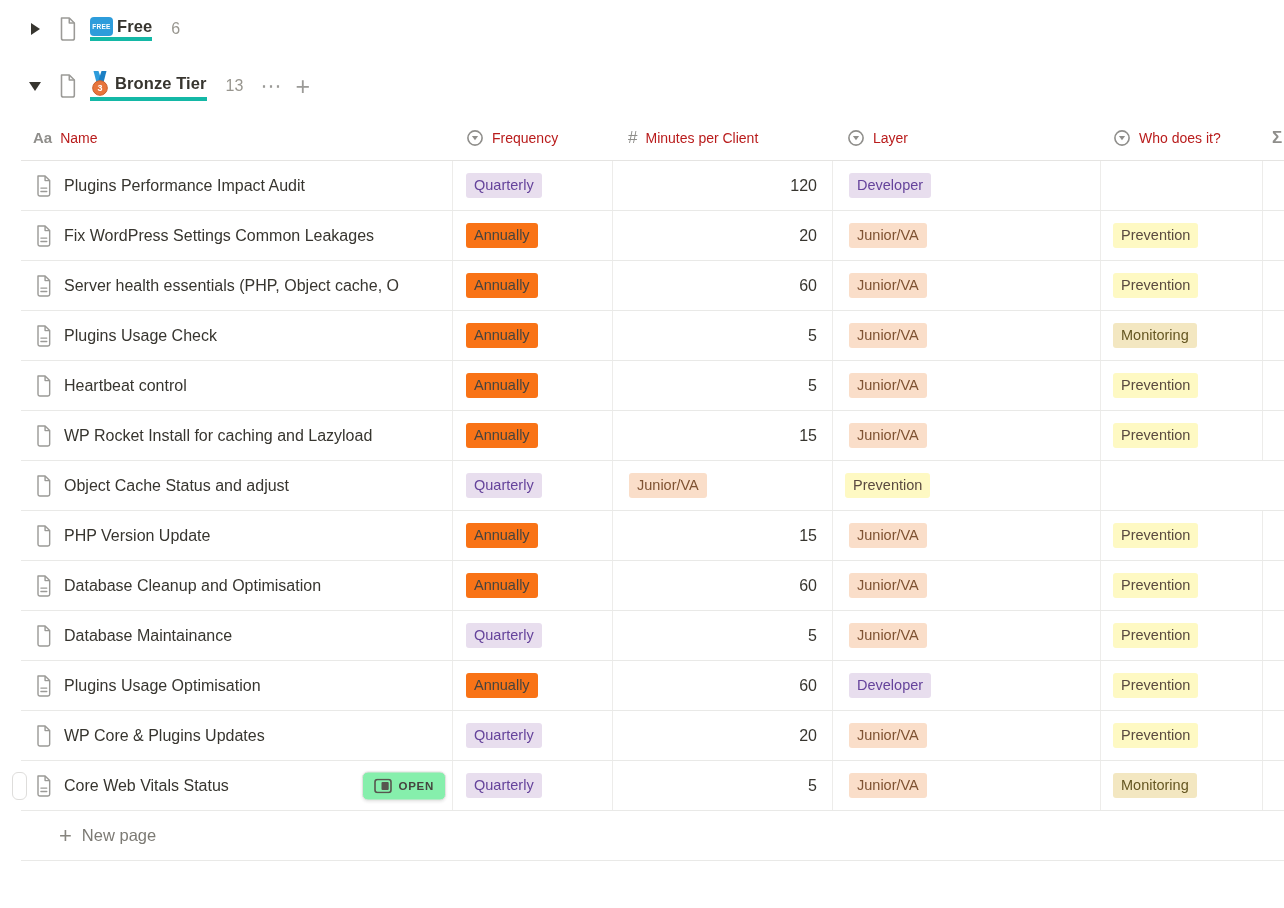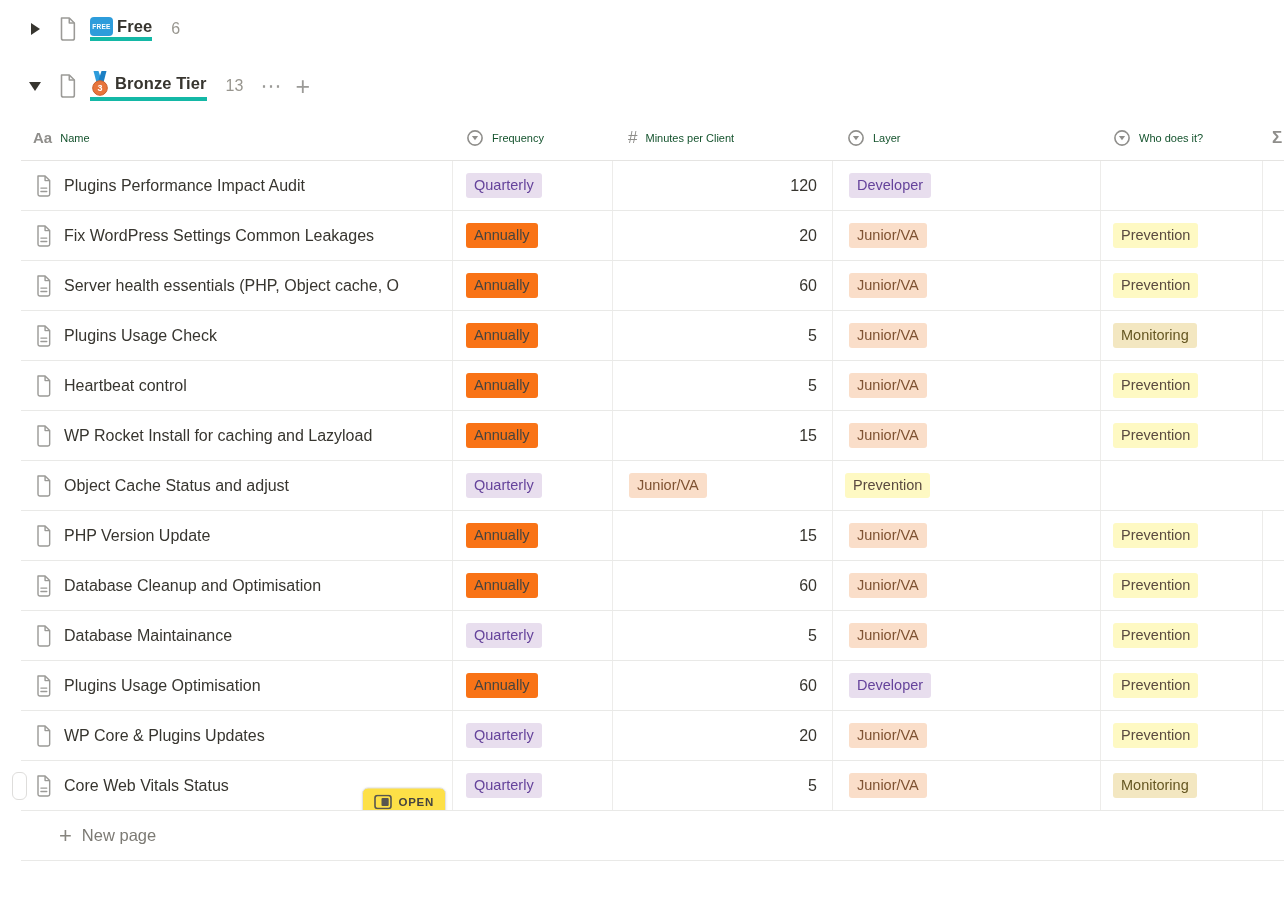--- a/index.html
+++ b/index.html
@@ -33,21 +33,21 @@
   .grid-row { display:grid; grid-template-columns:432px 160px 220px 268px 162px 21px; }
 
   .thead { height:46px; border-bottom:1px solid #E5E4E2; }
   .hcell { display:flex; align-items:center; gap:8px; overflow:hidden; white-space:nowrap; cursor:pointer; }
   .hcell.c0 { padding-left:12px; }
   .hcell.c1 { padding-left:13px; }
   .hcell.c2 { padding-left:15px; }
   .hcell.c3 { padding-left:12px; }
   .hcell.c4 { padding-left:14px; }
   .hcell.c5 { padding-left:9px;  }
-  .hlabel { font-size:11px; color:#14532d; }
+  .hlabel { font-size:14px; color:#b91c1c; }
   .hdr-aa { font-size:15px; font-weight:700; color:#8F8E8B; }
   .hdr-hash { font-size:17px; font-weight:400; color:#8F8E8B; }
   .hdr-sigma { font-size:17px; font-weight:700; color:#8F8E8B; }
 
   .trow { height:50px; border-bottom:1px solid #E9E9E7; position:relative; }
   .tcell { overflow:hidden; white-space:nowrap; display:flex; align-items:center; cursor:pointer; }
   .tcell.bordered { border-right:1px solid #EDECEA; }
   .cell-name { padding-left:12px; gap:11px; position:relative; }
   .name-text { font-size:16px; font-weight:500; color:#37352F; }
   .cell-freq  { padding-left:13px; }
@@ -56,22 +56,22 @@
   .cell-layer { padding-left:12px; }
 
   .tag { display:inline-block; padding:3px 8px; border-radius:3px; font-size:14.5px; line-height:19px; }
   .tag--purple { background:#E8DEEE; color:#65439B; }
   .tag--gray   { background:#f97316; color:#46443F; }
   .tag--orange { background:#FADEC9; color:#7F5232; }
   .tag--brown  { background:#fef9c3; color:#5A4A40; }
   .tag--yellow { background:#F3E7C1; color:#655722; }
 
   .open-btn { position:absolute; right:6px; top:50%; transform:translateY(-50%);
-    display:flex; align-items:center; gap:7px; padding:6px 11px; background:#fde047;
-    border:1px solid #E3E2E0; border-radius:6px; box-shadow:0 1px 3px rgba(0,0,0,0.09); cursor:pointer;margin-top:16px; }
+    display:flex; align-items:center; gap:7px; padding:6px 11px; background:#86efac;
+    border:1px solid #E3E2E0; border-radius:6px; box-shadow:0 1px 3px rgba(0,0,0,0.09); cursor:pointer; }
   .open-label { font-size:11.5px; font-weight:700; letter-spacing:0.7px; color:#45443F; }
 
   .edge-fragment { position:absolute; left:-9px; top:11px; width:15px; height:28px;
     background:#fff; border:1px solid #DEDDDB; border-radius:6px; }
 
   .newpage-row { height:50px; border-bottom:1px solid #E9E9E7; display:flex; align-items:center;
     padding-left:38px; gap:10px; color:#7C7A74; cursor:pointer; }
   .newpage-plus { font-size:22px; font-weight:400; color:#87857F; line-height:18px; }
   .newpage-label { font-size:16.5px; color:#7C7A74; }
 

